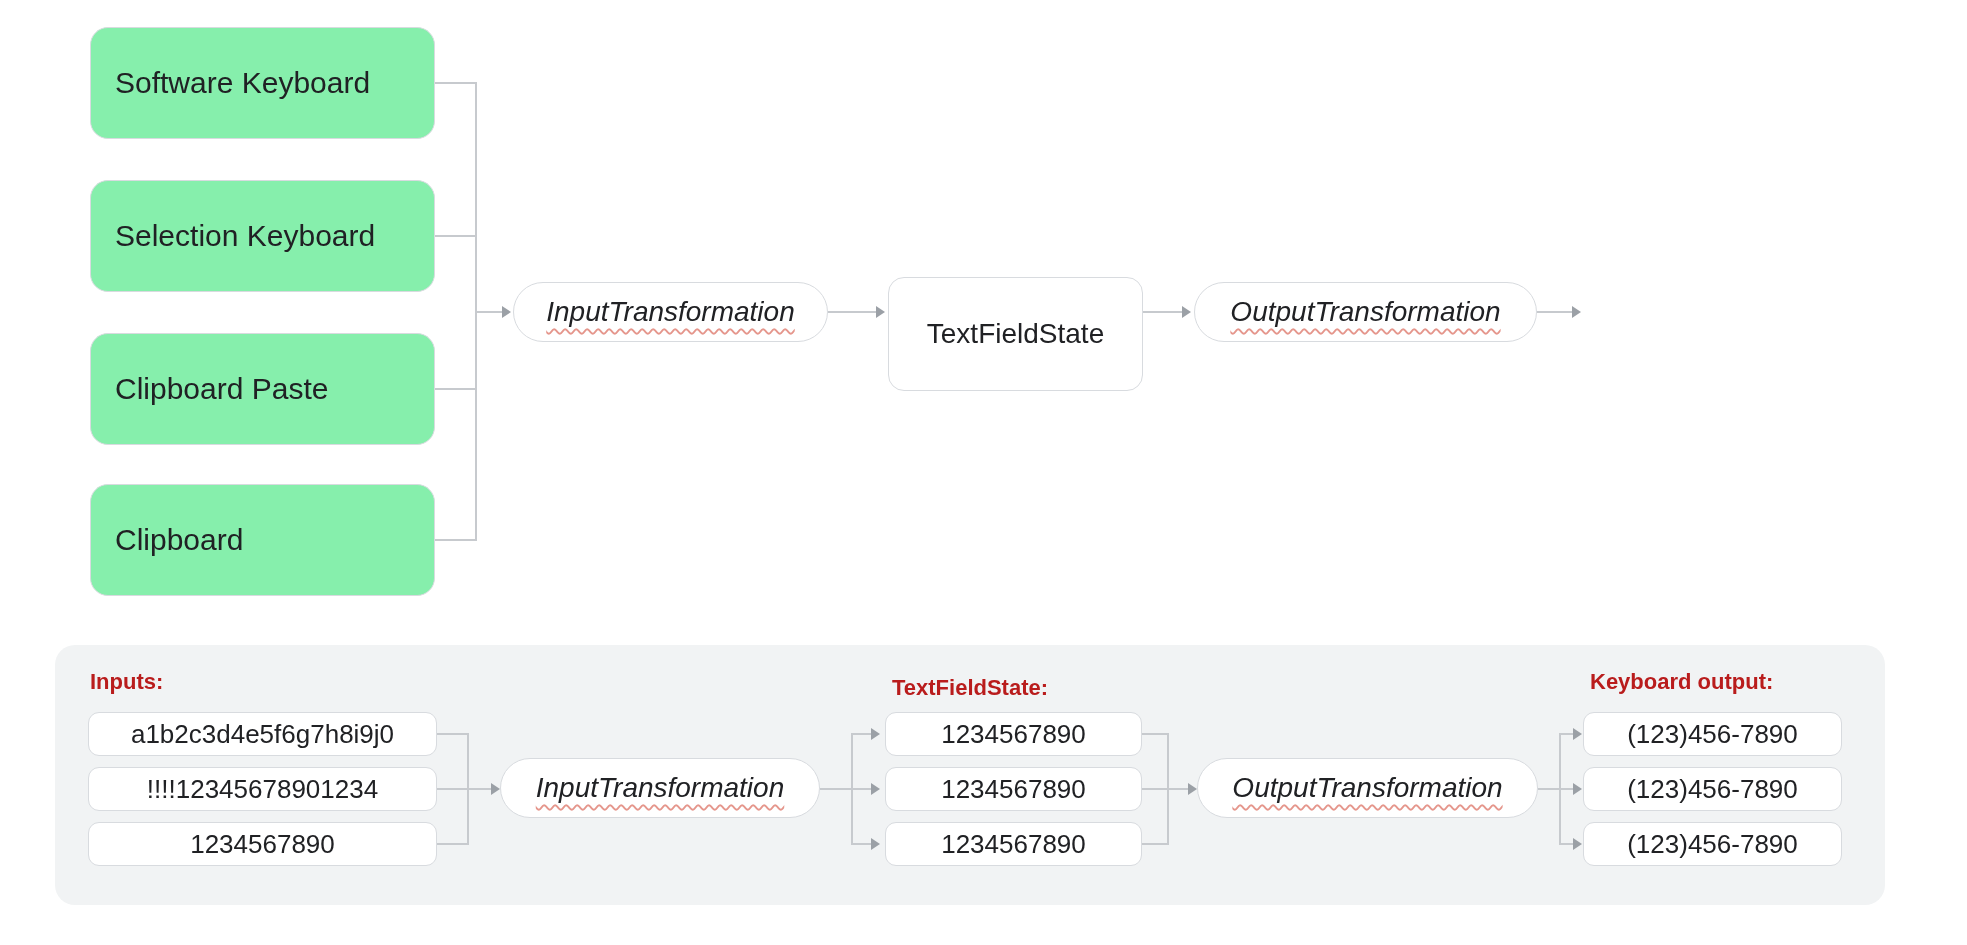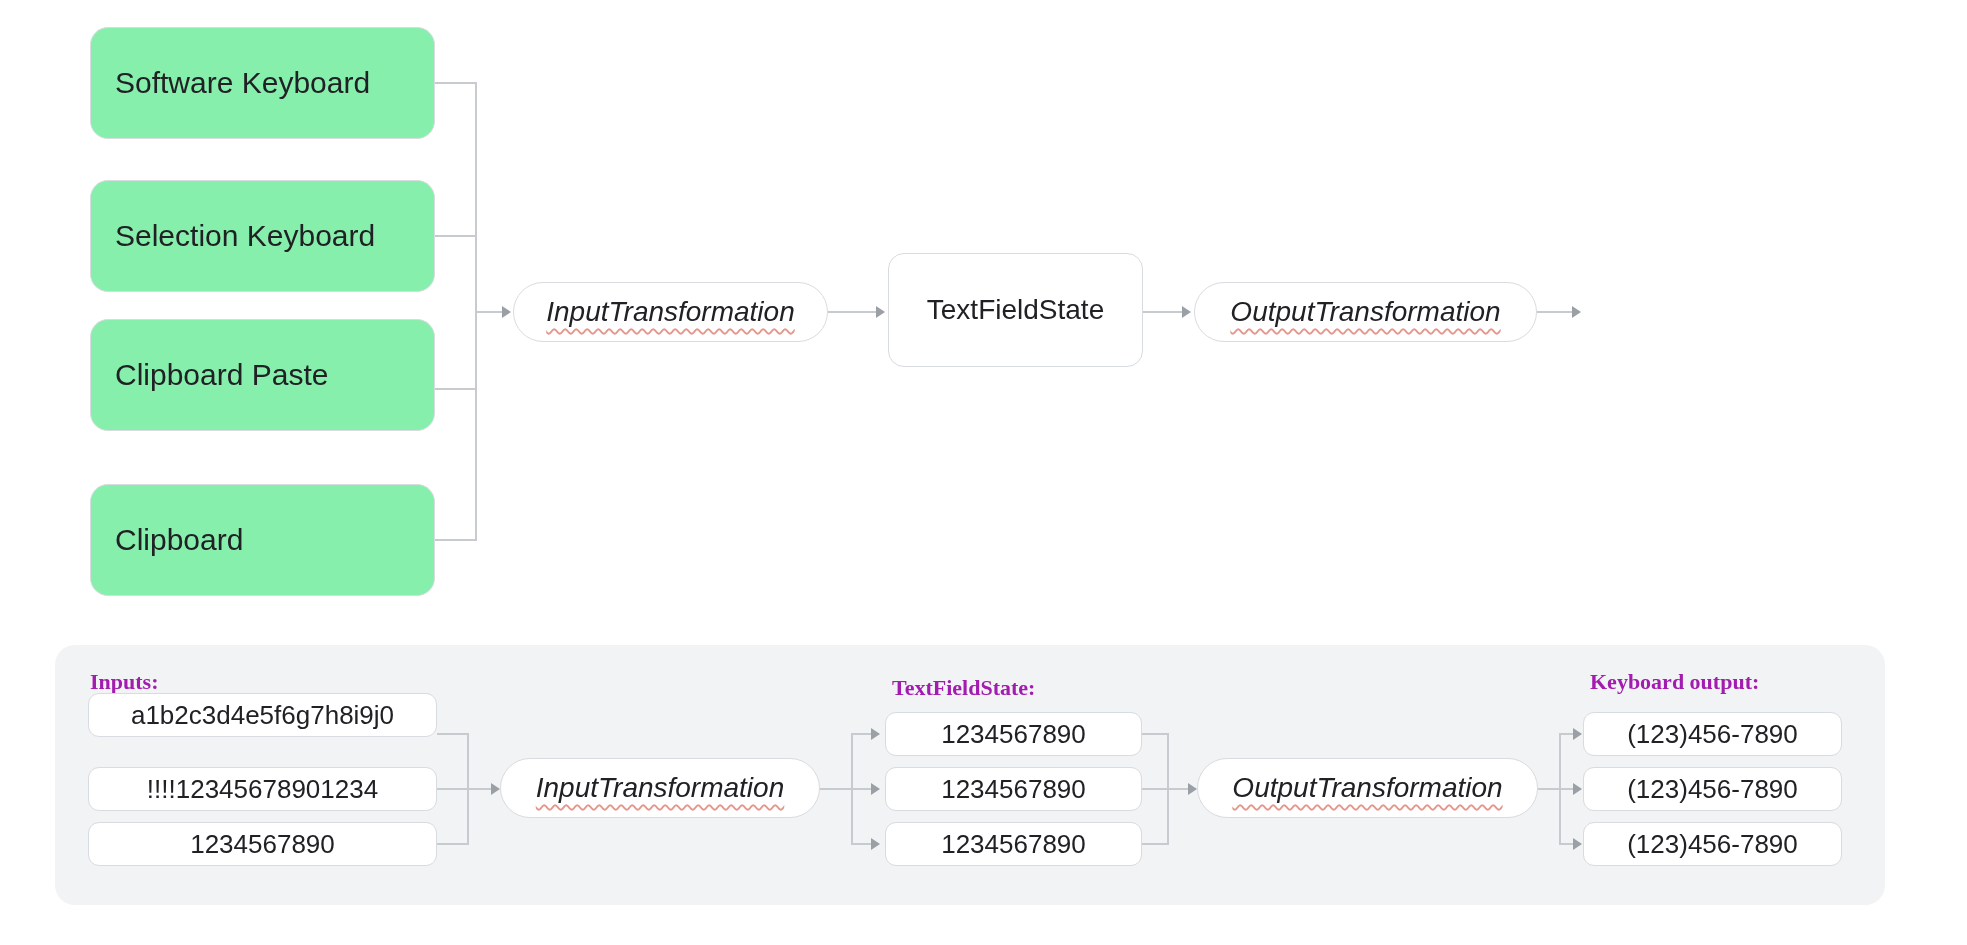--- a/index.html
+++ b/index.html
@@ -41,20 +41,21 @@
     font-style:italic;
   }
   .state-node {
     position:absolute;
     background:#ffffff;
     border:1.5px solid #d8dbdf;
     border-radius:16px;
     display:flex; align-items:center; justify-content:center;
     box-sizing:border-box;
     font-size:28px;
+    margin-top:24px;
   }
   .tf-node {
     position:absolute;
     border:none;
     border-radius:14px;
     display:flex; align-items:center; justify-content:center;
     font-size:28px;
     color:#26282b;
     background:
       radial-gradient(95% 115% at 100% 0%, rgba(210,75,56,0.95) 0%, rgba(210,75,56,0.55) 28%, rgba(210,75,56,0) 58%),
@@ -63,22 +64,21 @@
   
   .panel {
     position:absolute;
     left:55px; top:645px; width:1830px; height:260px;
     background:#f1f3f4;
     border-radius:20px;
   }
   .panel-label {
     position:absolute;
     font-size:22px; font-weight:bold;
-    color:#a21caf;
-    font-family:Liberation Serif, serif;
+    color:#b91c1c;
   }
   .cell {
     position:absolute;
     height:44px;
     background:#ffffff;
     border:1.5px solid #d8dbdf;
     border-radius:11px;
     display:flex; align-items:center; justify-content:center;
     box-sizing:border-box;
     font-size:26px;
@@ -97,21 +97,21 @@
 <body>
 
 <div class="canvas">
 
   <div class="src-box" style="left:90px; top:27px;">
     <span>Software Keyboard</span>
   </div>
   <div class="src-box" style="left:90px; top:180px;">
     <span>Selection Keyboard</span>
   </div>
-  <div class="src-box" style="left:90px; top:319px;">
+  <div class="src-box" style="left:90px; top:333px;">
     <span>Clipboard Paste</span>
   </div>
   <div class="src-box" style="left:90px; top:484px;">
     <span>Clipboard</span>
   </div>
 
   <div class="hl" style="left:435px; top:82px;  width:42px;"></div>
   <div class="hl" style="left:435px; top:235px; width:42px;"></div>
   <div class="hl" style="left:435px; top:388px; width:42px;"></div>
   <div class="hl" style="left:435px; top:539px; width:42px;"></div>
@@ -137,21 +137,21 @@
     <span class="squiggle">OutputTransformation</span>
   </div>
 
   <div class="hl" style="left:1537px; top:311px; width:35px;"></div>
   <div class="ah" style="left:1572px; top:306px;"></div>
 
 
   <div class="panel"></div>
 
   <div class="panel-label" style="left:90px; top:669px;">Inputs:</div>
-  <div class="cell" style="left:88px; top:693px; width:349px;">
+  <div class="cell" style="left:88px; top:712px; width:349px;">
     <span>a1b2c3d4e5f6g7h8i9j0</span>
   </div>
   <div class="cell" style="left:88px; top:767px; width:349px;">
     <span>!!!!12345678901234</span>
   </div>
   <div class="cell" style="left:88px; top:822px; width:349px;">
     <span>1234567890</span>
   </div>
 
   <div class="hl" style="left:437px; top:733px; width:32px;"></div>

